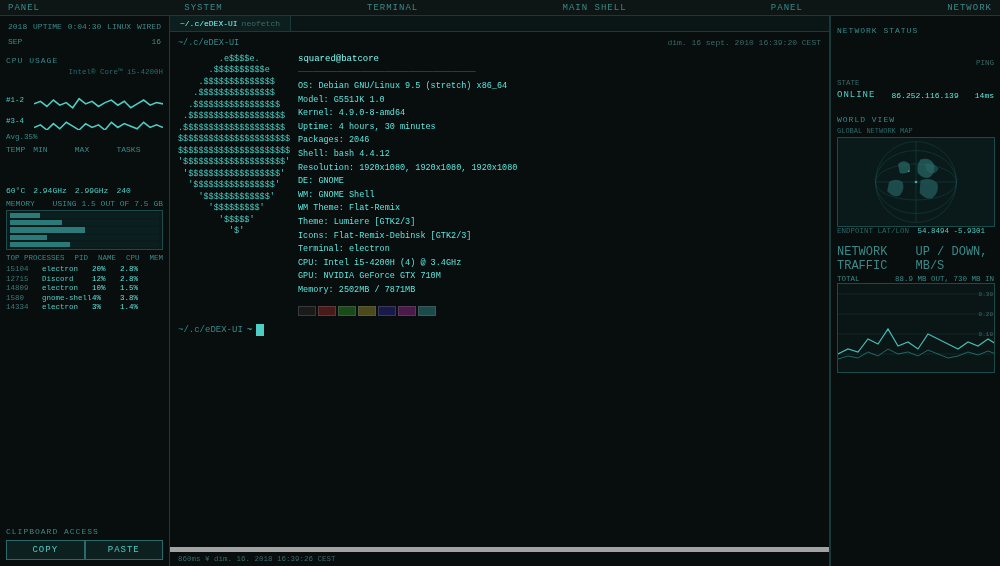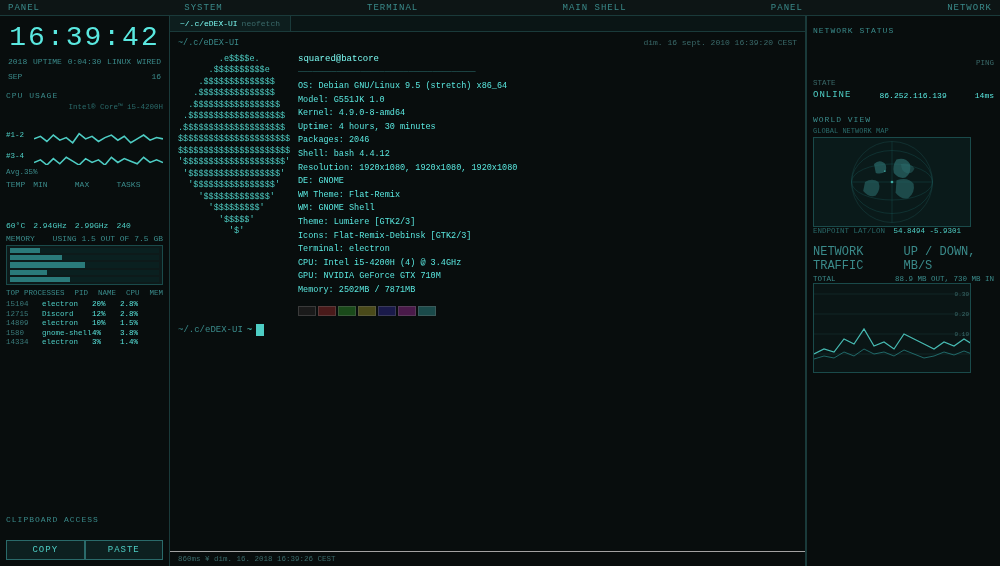--- a/index.html
+++ b/index.html
@@ -168,21 +168,21 @@
     }
     .process-row .pid { color: #3a7a7a; }
     .process-row .cpu-p { color: #5ae8e0; }
     .process-row .mem-p { color: #5ae8e0; }
 
     .clipboard-section {
       margin-top: 4px;
     }
     .clipboard-buttons {
       display: flex;
-      margin-top: 16px;
+      margin-top: 4px;
     }
     .clip-btn {
       flex: 1;
       background: #0d2020;
       border: 1px solid #2a6a6a;
       color: #4ecdc4;
       font-family: 'Courier New', monospace;
       font-size: 9px;
       padding: 4px 0;
       cursor: pointer;
@@ -262,30 +262,30 @@
       background: #4ecdc4;
       width: 8px;
       height: 12px;
       display: inline-block;
       animation: blink 1s infinite;
     }
     @keyframes blink { 0%,100%{opacity:1} 50%{opacity:0} }
 
     .terminal-footer {
       padding: 3px 8px;
-      border-top: 1px solid #a3a3a3;
+      border-top: 5px solid #a3a3a3;
       font-size: 7.5px;
       color: #3a6a6a;
       display: flex;
       justify-content: space-between;
     }
 
     
     .right-panel {
-      width: 194px;
+      width: 170px;
       background: #080d0d;
       border-left: 1px solid #1a3a3a;
       display: flex;
       flex-direction: column;
       padding: 6px;
       flex-shrink: 0;
     }
 
     .right-panel .section-label {
       color: #3a8a8a;
@@ -368,21 +368,20 @@
   <span>SYSTEM</span>
   <span>TERMINAL</span>
   <span>MAIN SHELL</span>
   <span>PANEL</span>
   <span>NETWORK</span>
 </div>
 
 <div class="main-layout">
 
   <div class="left-panel">
-    <div class="clock">16:39:42</div>
 
     <div class="date-row">
       <span>2018</span>
       <span>UPTIME</span>
       <span>0:04:30</span>
       <span>LINUX</span>
       <span>WIRED</span>
     </div>
     <div class="date-row">
       <span>SEP</span>
@@ -542,22 +541,22 @@
           <div style="color:#2a6a6a;font-size:8px;margin-bottom:4px;">─────────────────────────────────────</div>
           <div style="font-size:8.5px;line-height:1.6;color:#5ae8e0;">
             <div>OS: Debian GNU/Linux 9.5 (stretch) x86_64</div>
             <div>Model: G551JK 1.0</div>
             <div>Kernel: 4.9.0-8-amd64</div>
             <div>Uptime: 4 hours, 30 minutes</div>
             <div>Packages: 2046</div>
             <div>Shell: bash 4.4.12</div>
             <div>Resolution: 1920x1080, 1920x1080, 1920x1080</div>
             <div>DE: GNOME</div>
+            <div>WM: GNOME Shell</div>
             <div>WM Theme: Flat-Remix</div>
-            <div>WM: GNOME Shell</div>
             <div>Theme: Lumiere [GTK2/3]</div>
             <div>Icons: Flat-Remix-Debinsk [GTK2/3]</div>
             <div>Terminal: electron</div>
             <div>CPU: Intel i5-4200H (4) @ 3.4GHz</div>
             <div>GPU: NVIDIA GeForce GTX 710M</div>
             <div>Memory: 2502MB / 7871MB</div>
           </div>
           <div class="progress-bar-area">
             <div style="display:flex;gap:2px;">
               <div style="width:18px;height:10px;background:#1a1a1a;border:1px solid #3a3a3a;"></div>

